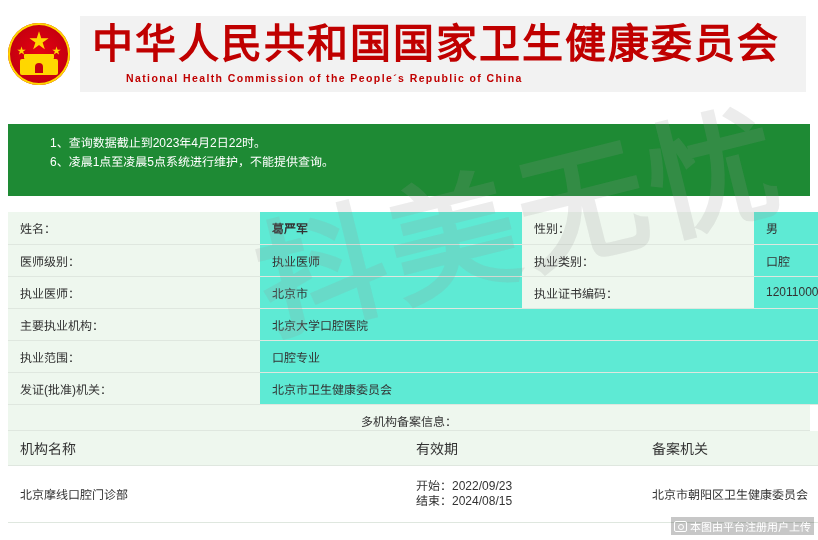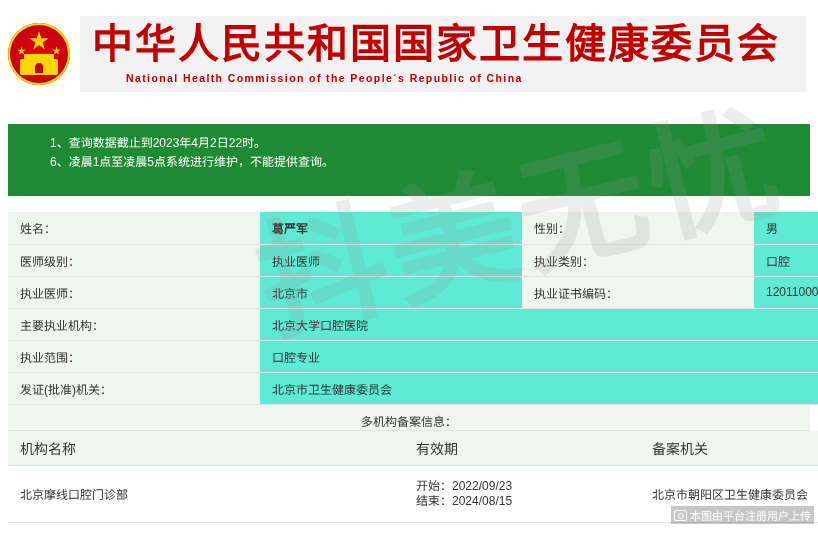--- a/index.html
+++ b/index.html
@@ -213,21 +213,21 @@
     transform: rotate(-14deg);
     letter-spacing: 6px;
     pointer-events: none;
     user-select: none;
     white-space: nowrap;
     font-family: "DejaVu Sans", sans-serif;
   }
   .corner-mark {
     position: absolute;
     right: 4px;
-    bottom: 16px;
+    bottom: 5px;
     font-size: 11px;
     color: #ffffff;
     background: rgba(0,0,0,0.22);
     padding: 1px 3px;
     white-space: nowrap;
     display: flex;
     align-items: center;
     gap: 3px;
   }
   .corner-mark .cam {

